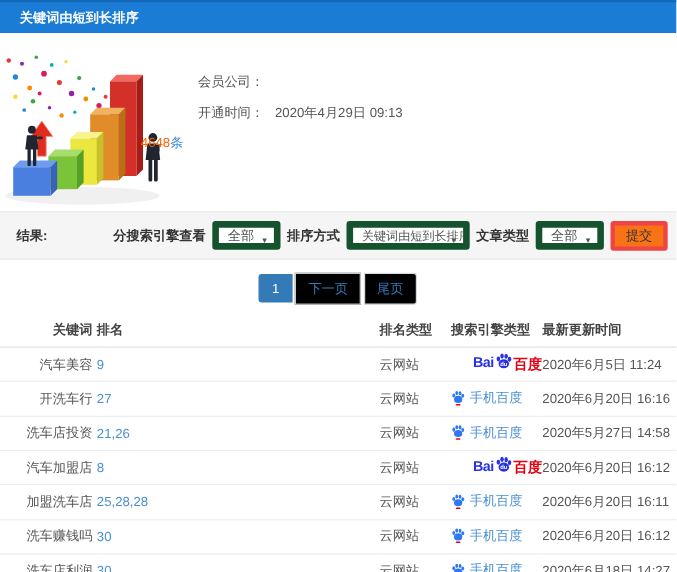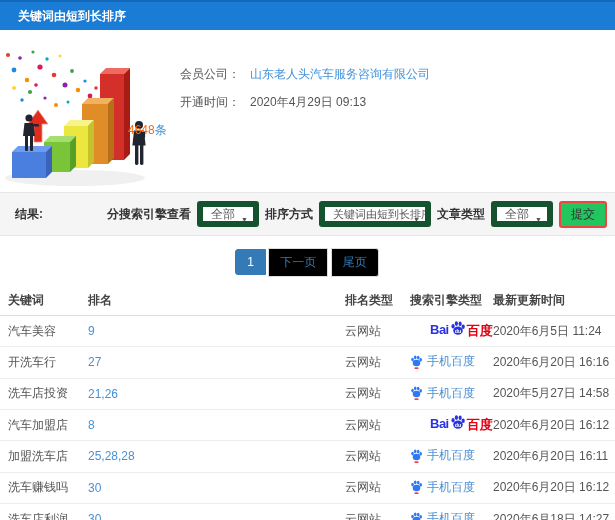--- a/index.html
+++ b/index.html
@@ -27,37 +27,37 @@
     border-bottom:1px solid #e6e6e6; display:flex; align-items:center; padding:0 8px 0 15px; }
   .filterbar .result { font-weight:bold; color:#333; }
   .controls { margin-left:auto; display:flex; align-items:center; gap:6px; }
   .controls label { font-weight:bold; color:#333; white-space:nowrap; }
   .select { position:relative; height:26px; background:#fff; border:6px solid #14532d;
     border-radius:3px; display:flex; align-items:center; padding:0 18px 0 8px;
     color:#555; cursor:pointer; white-space:nowrap; overflow:hidden; }
   .select .caret { position:absolute; right:5px; top:9px; font-size:7px; color:#555; }
   .sel-sm { width:62px; }
   .sel-lg { width:112px; font-size:11px; }
-  .btn-submit { height:27px; padding:0 10px; background:#22c55e; border:2px solid #ef4444;
+  .btn-submit { height:27px; padding:0 10px; background:#f97316; border:4px solid #ef4444;
     border-radius:3px; color:#333; font-size:12px; cursor:pointer; }
 
   
   .pager { text-align:center; margin:12px 0 10px; }
   .pager a { display:inline-block; padding:5px 11px; border:1px solid #ddd; background:#000000;
     color:#337ab7; text-decoration:none; margin-left:-1px; cursor:pointer; }
   .pager a:first-child { border-radius:3px 0 0 3px; }
   .pager a:last-child { border-radius:0 3px 3px 0; }
   .pager a.active { background:#337ab7; border-color:#337ab7; color:#fff; }
 
   
   table { width:615px; border-collapse:collapse; table-layout:fixed; }
   col.c1{width:88px;} col.c2{width:257px;} col.c3{width:65px;} col.c4{width:83px;} col.c5{width:122px;}
   th { text-align:left; font-size:12px; color:#444; font-weight:bold;
     padding:5px 4px 6px 0; border-bottom:1px solid #ddd; }
-  th:first-child, td:first-child { padding-left:8px; }
+  th:first-child, td:first-child { padding-left:8px;text-align:right; }
   td { padding:6px 4px 6px 0; border-bottom:1px solid #ececec; color:#555;
     white-space:nowrap; overflow:hidden; height:27px; }
   td.rank a { color:#4a90d2; text-decoration:none; cursor:pointer; }
 
   
   .baidu-pc { display:inline-flex; align-items:flex-start;padding-left:20px; }
   .baidu-pc .bai { color:#2932e1; font-size:13px; font-weight:bold; letter-spacing:-0.5px; }
   .baidu-pc .paw { margin:0 1px; transform:translateY(-2px); }
   .baidu-pc .bd { color:#e60012; font-size:13px; font-weight:bold; }
   .baidu-mobile { display:inline-flex; align-items:center; gap:4px; }
@@ -145,21 +145,20 @@
         <rect x="135" y="114" width="3.4" height="21" rx="1.4"></rect>
         <rect x="140" y="114" width="3.4" height="21" rx="1.4"></rect>
         <rect x="142.5" y="101" width="2.6" height="7" rx="1.2"></rect>
       </g>
     </svg>
   </div>
 
   <div class="fields">
     <div class="field">
       <span class="lbl">会员公司：</span>
-      <a class="lnk">山东老人头汽车服务咨询有限公司</a>
     </div>
     <div class="field">
       <span class="lbl">开通时间：</span>
       <span class="val">2020年4月29日 09:13</span>
     </div>
     <div class="field">
       <span>
         <span class="count">4648</span><span class="unit">条</span>
       </span>
     </div>

